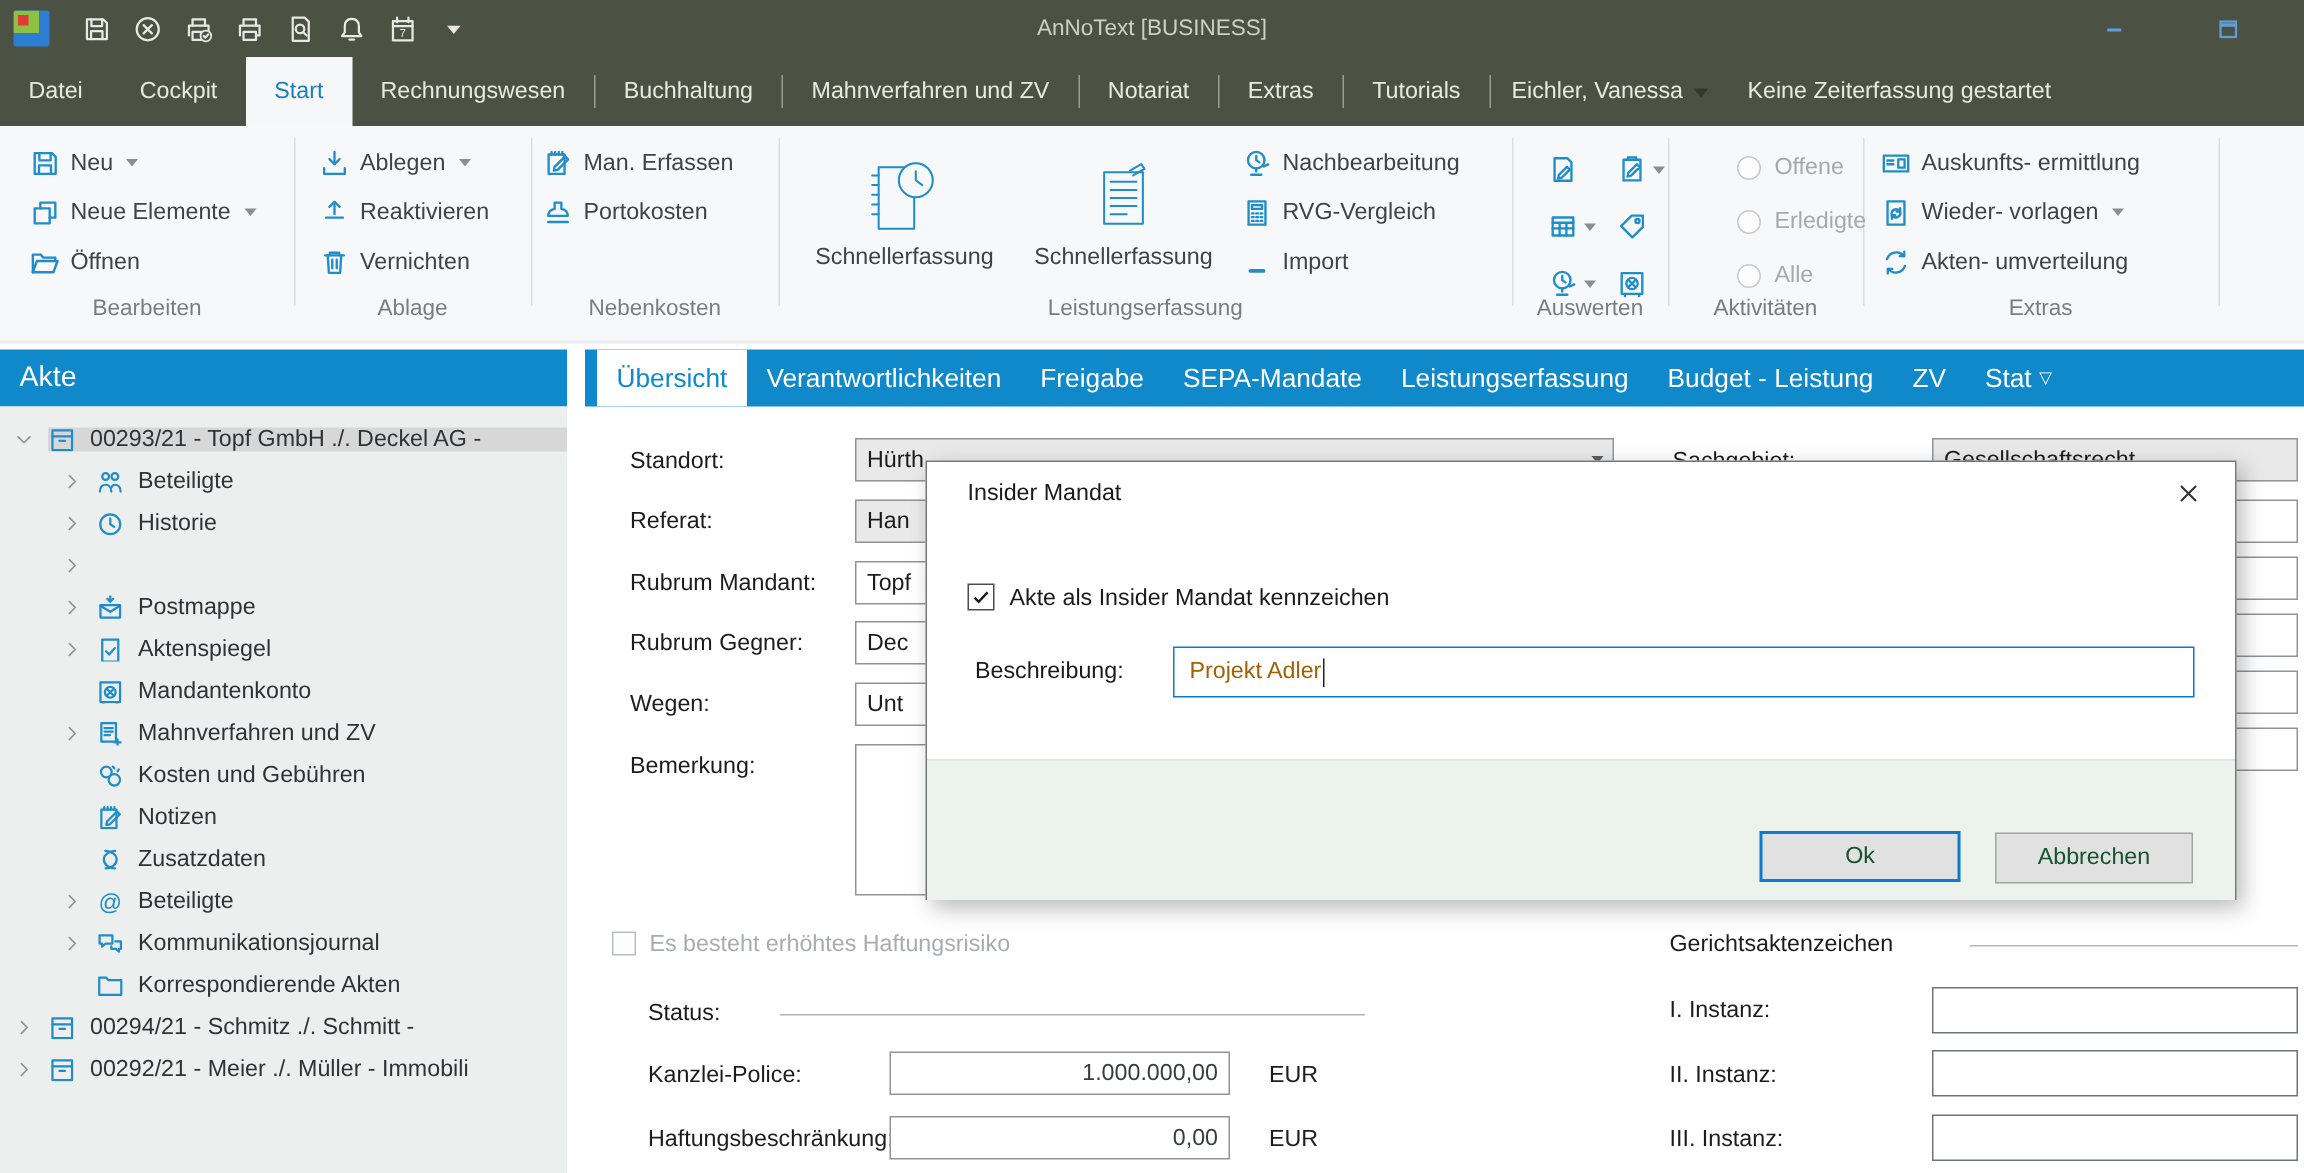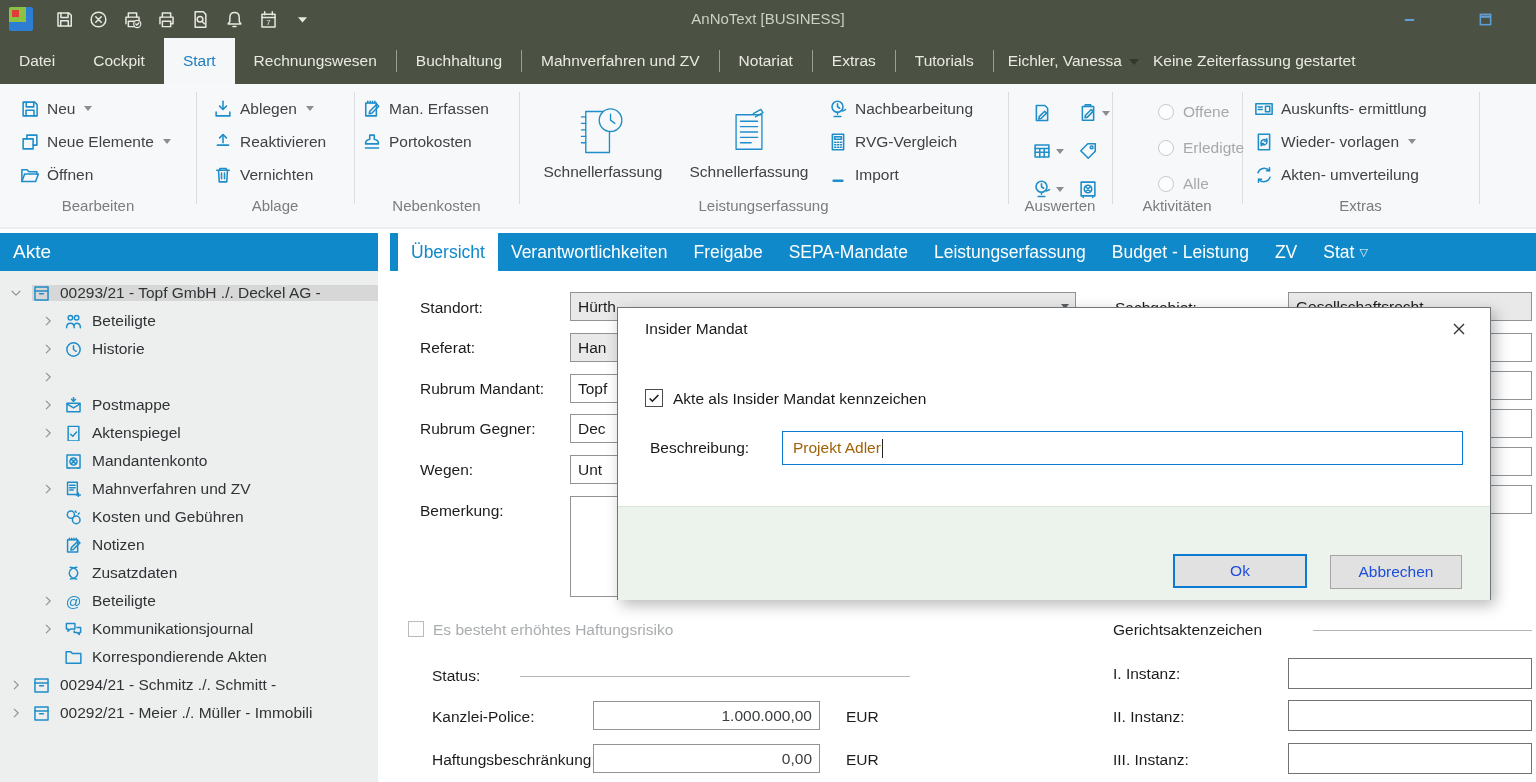--- a/index.html
+++ b/index.html
@@ -27,21 +27,21 @@
   
   #menurow { position:absolute; left:0; top:38px; width:1536px; height:46px;
     background:#4c5243; display:flex; align-items:stretch; color:#e8eae2;
     font-size:15.5px; white-space:nowrap; overflow:hidden; }
   .mtab { padding:0 19px; line-height:46px; cursor:default; }
   .mtab.active { background:#f6f7f8; color:#1c7ec2; }
   .msep { width:1px; height:22px; background:#9aa08f; align-self:center; }
   #menu-user { display:flex; align-items:center; padding:0 10px 0 14px; gap:7px; }
   #menu-user .ucaret { width:0; height:0; border-left:5px solid transparent;
     border-right:5px solid transparent; border-top:6px solid #33372d; margin-top:2px; }
-  #menu-status { line-height:46px; padding-left:4px; }
+  #menu-status { line-height:46px; padding-left:4px;margin-left:12px; }
 
   
   #ribbon { position:absolute; left:0; top:84px; width:1536px; height:145px;
     background:#f7f8f9; border-bottom:2px solid #eceeef; color:#3f4346; }
   .rsep { position:absolute; top:8px; height:112px; width:1px; background:#dbdde0; }
   .glabel { position:absolute; top:113px; font-size:15px; color:#797d80; text-align:center; }
   .rcol { position:absolute; top:8px; display:flex; flex-direction:column; }
   .rrow { height:33px; display:flex; align-items:center; gap:7px; font-size:15.5px;
     white-space:nowrap; cursor:default; }
   .ricon { width:20px; height:20px; color:#1f8dc9; display:inline-flex; flex:0 0 auto; }
@@ -109,21 +109,21 @@
     align-items:center; justify-content:center; }
   #dlg-check svg { width:14px; height:14px; }
   #dlg-check-label { position:absolute; left:55px; top:82px; font-size:15.5px; color:#1a1a1a; }
   #dlg-beschr-label { position:absolute; left:32px; top:131px; font-size:15.5px; color:#1a1a1a; }
   #dlg-input { position:absolute; left:164px; top:123px; width:681px; height:34px;
     border:1.5px solid #0a7ad1; background:#fff; font-size:15.5px; color:#a16207;
     display:flex; align-items:center; padding:0 10px; }
   #dlg-input .caret { display:inline-block; width:1.5px; height:19px; background:#222; margin-left:1px; }
   #dlg-footer { position:absolute; left:0; top:198px; width:100%; height:94px;
     background:#ecf3ec; border-top:1px solid #dae3da; }
-  .dbtn { position:absolute; height:34px; background:#e1e1e1; font-size:15.5px; color:#1d4ed8;
+  .dbtn { position:absolute; height:34px; background:#e1e1e1; font-size:15.5px; color:#14532d;
     display:flex; align-items:center; justify-content:center; cursor:default; }
   #dlg-ok { left:555px; top:246px; width:134px; border:2px solid #0d7bd4; }
   #dlg-cancel { left:712px; top:247px; width:132px; border:1px solid #a5a5a5; }
 </style>
 </head>
 <body>
 
 <div id="app">
 
   <div id="titlebar">

